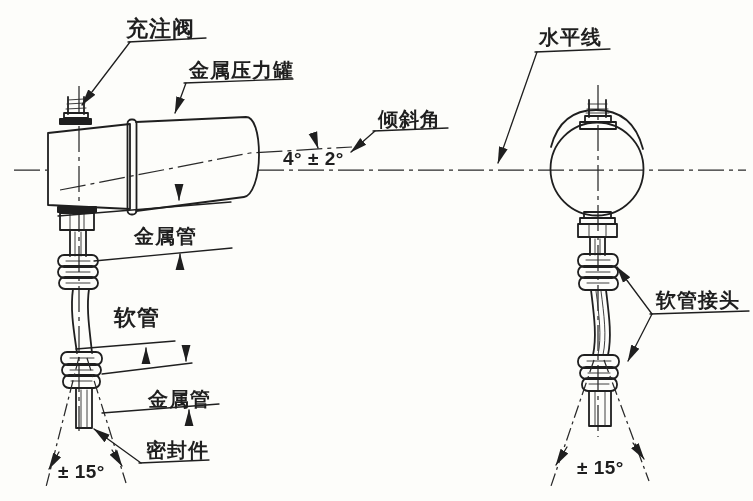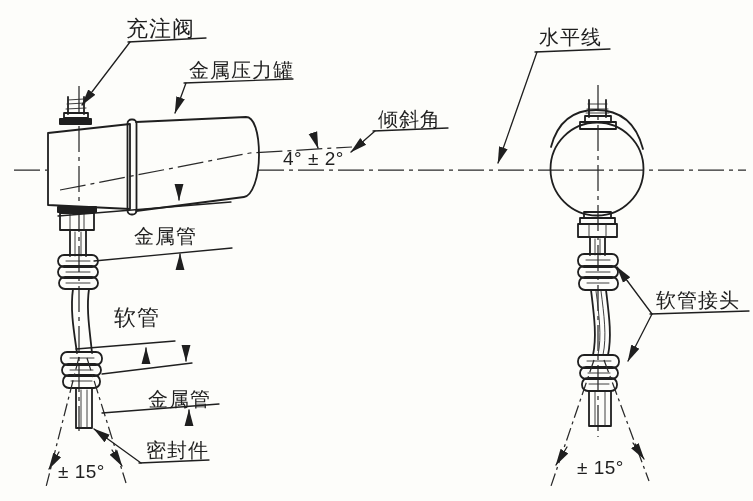--- a/index.html
+++ b/index.html
@@ -1,17 +1,17 @@
 <!DOCTYPE html>
 <html><head>
 <meta charset="utf-8">
 <style>
   html,body{margin:0;padding:0;background:#e8e8e4;}
   .page{width:753px;height:501px;background:#fdfdfa;position:relative;overflow:hidden;
-        font-family:"Liberation Sans", sans-serif;}
+        font-family:"Liberation Sans", sans-serif;font-weight:bold;}
   svg{display:block;}
   .ink{stroke:#1f1f1f;fill:none;stroke-width:1.8;stroke-linecap:round;stroke-linejoin:round;}
   .thin{stroke:#2a2a2a;fill:none;stroke-width:0.9;stroke-linecap:round;}
   .lead{stroke:#1f1f1f;fill:none;stroke-width:1.3;stroke-linecap:round;}
   .cline{stroke:#2a2a2a;fill:none;stroke-width:1.25;stroke-dasharray:26 5 4 5;}
   .cone{stroke:#2a2a2a;fill:none;stroke-width:1.25;stroke-dasharray:13 4 3 4;}
   .solid{fill:#1f1f1f;stroke:none;}
   text{fill:#1f1f1f;font-family:"Liberation Sans", sans-serif;letter-spacing:1px;}
   .cjk{font-size:20px;}
   .cjk-lg{font-size:22px;}

